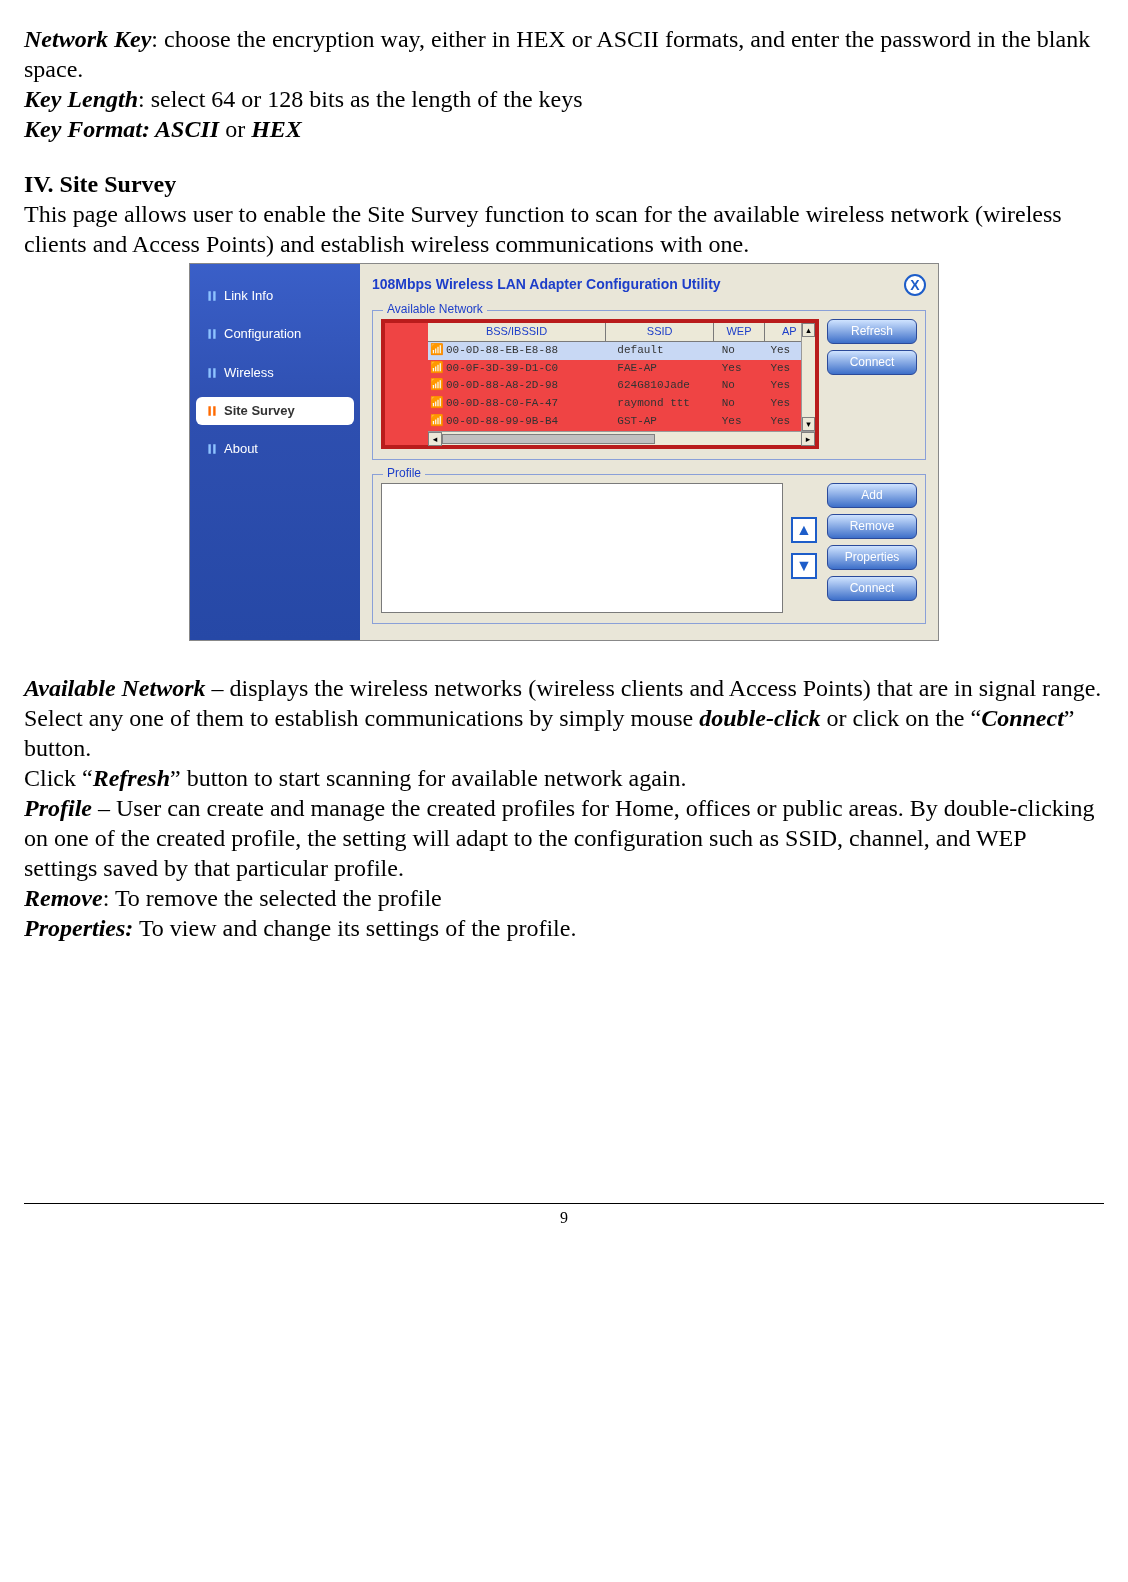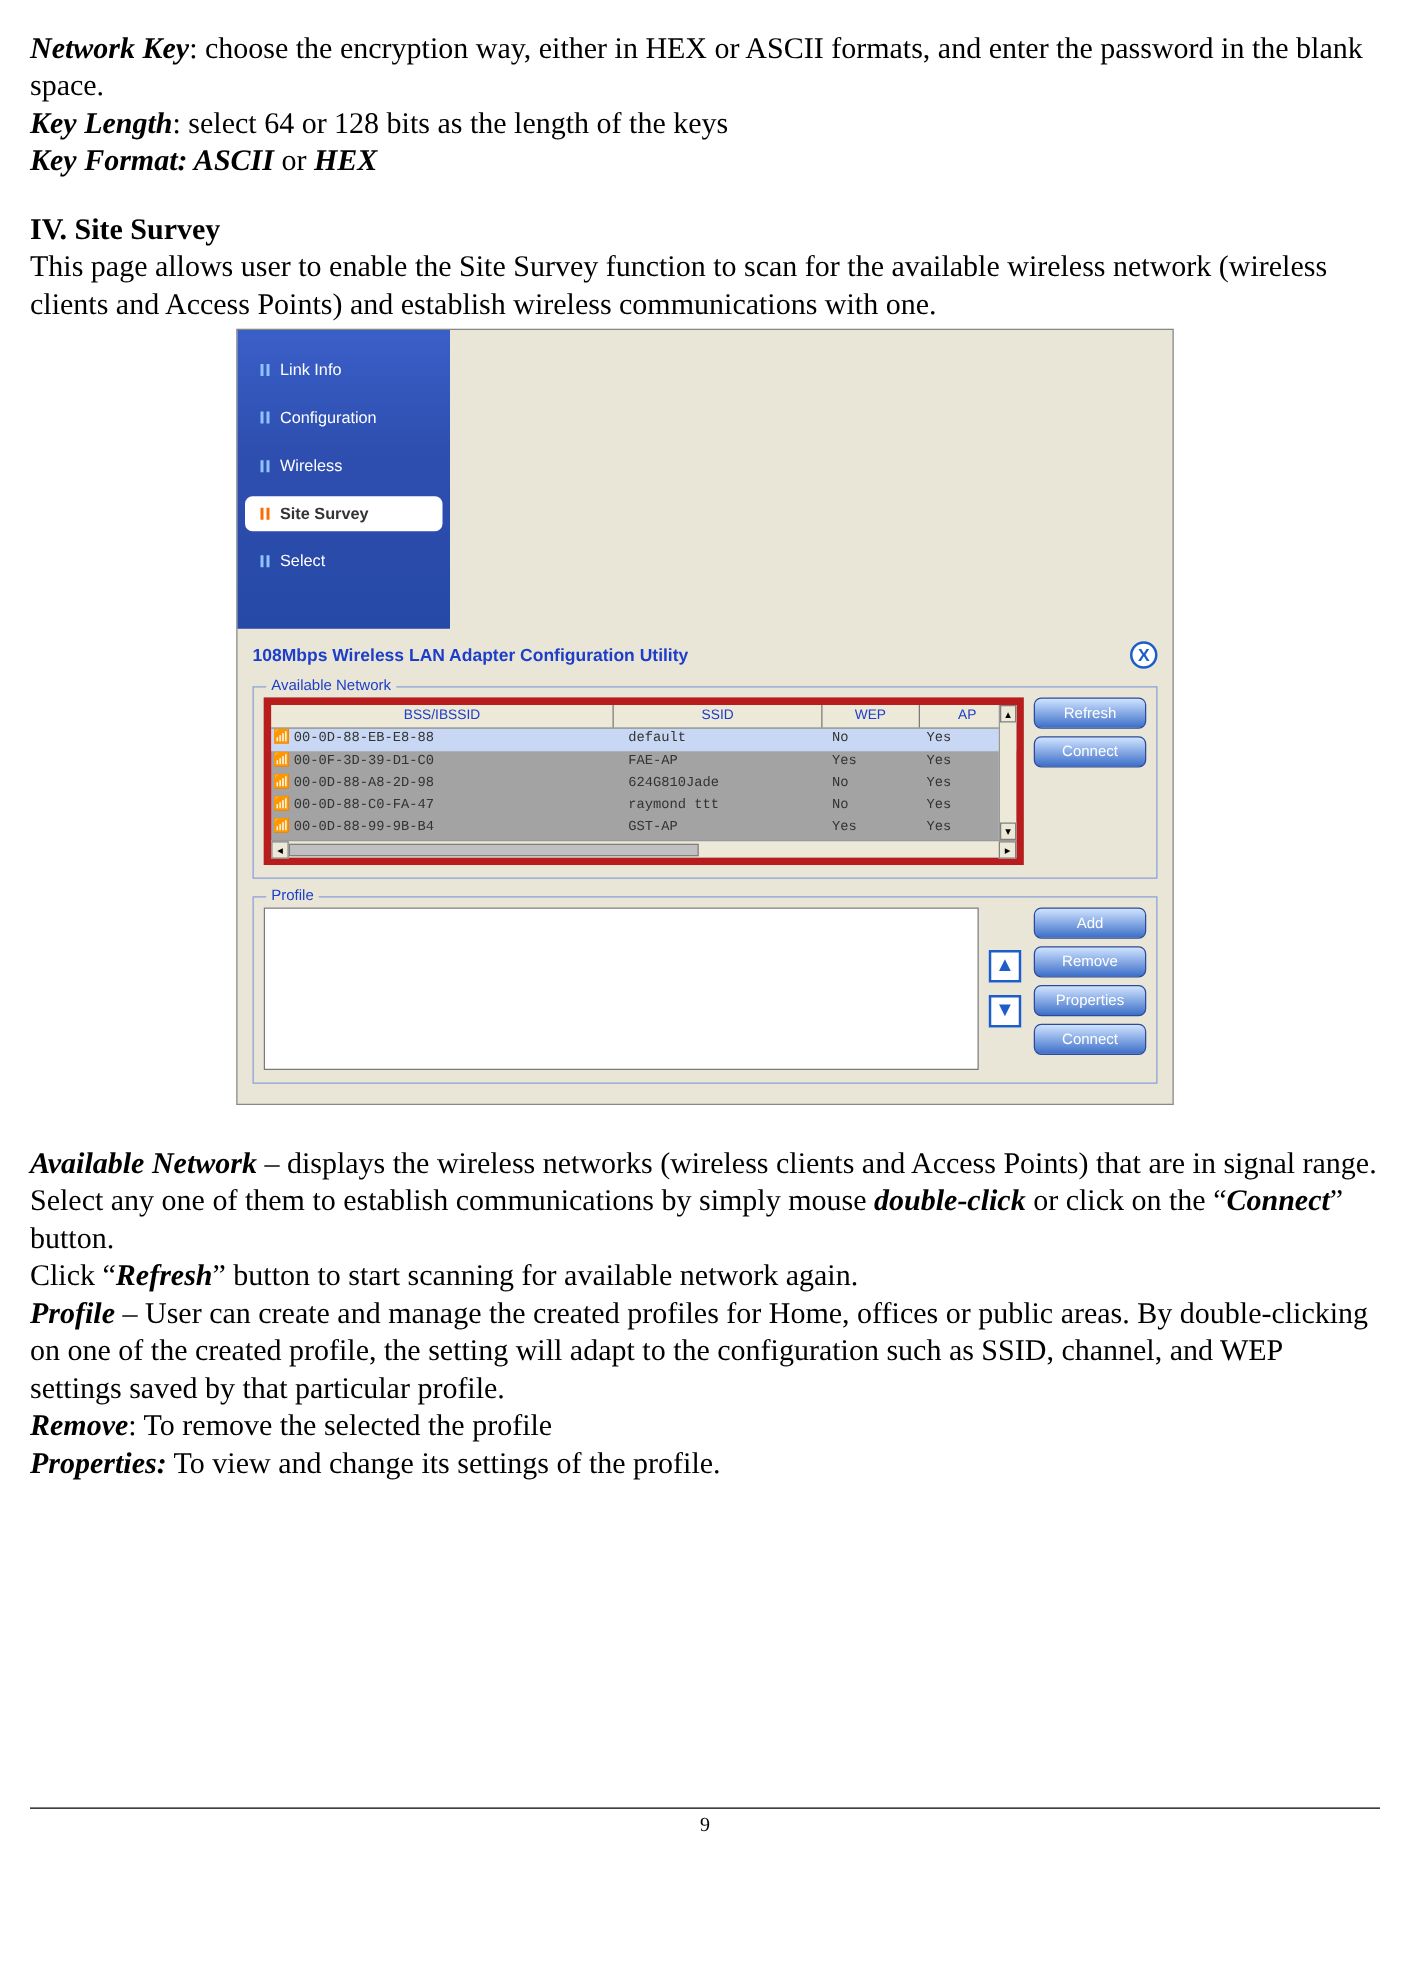--- a/index.html
+++ b/index.html
@@ -20,21 +20,20 @@
   
   .util {
     width: 750px;
     margin: 4px auto 32px auto;
     background: #e9e6d8;
     border: 1px solid #888;
     display: flex;
     font-family: Arial, Helvetica, sans-serif;
     font-size: 13px;
     position: relative;
-    flex-direction: column;
   }
   .sidebar {
     width: 170px;
     background: linear-gradient(180deg, #3a5fc8 0%, #2e4fb0 40%, #2648a6 100%);
     padding: 8px 0 30px 0;
   }
   .nav-item {
     display: flex;
     align-items: center;
     gap: 6px;
@@ -103,23 +102,24 @@
     color: #1d3ec9;
     font-size: 12px;
   }
 
   .net-row {
     display: flex;
     gap: 8px;
   }
   .net-table-wrap {
     flex: 1;
-    border: 6px solid #b91c1c;
-    background: #a3a3a3;
+    border: 4px solid #b91c1c;
+    background: #ef4444;
     position: relative;
+    padding-left: 43px;
   }
   .table-head {
     display: flex;
     background: #ece9d8;
     border-bottom: 1px solid #7a7a7a;
     font-size: 11px;
   }
   .th, .td {
     padding: 2px 4px;
     white-space: nowrap;
@@ -279,21 +279,21 @@
           </svg>
         </span>
       <span>Site Survey</span>
     </div>
     <div class="nav-item">
       <span class="nav-icon">
           <svg viewBox="0 0 10 10">
             <path d="M2 1h2v8H2zM6 1h2v8H6z"></path>
           </svg>
         </span>
-      <span>Select</span>
+      <span>About</span>
     </div>
   </div>
 
   <div class="main">
     <div class="title-row">
       <div class="util-title">108Mbps Wireless LAN Adapter Configuration Utility</div>
       <div class="close-btn">X</div>
     </div>
 
     <div class="groupbox">

